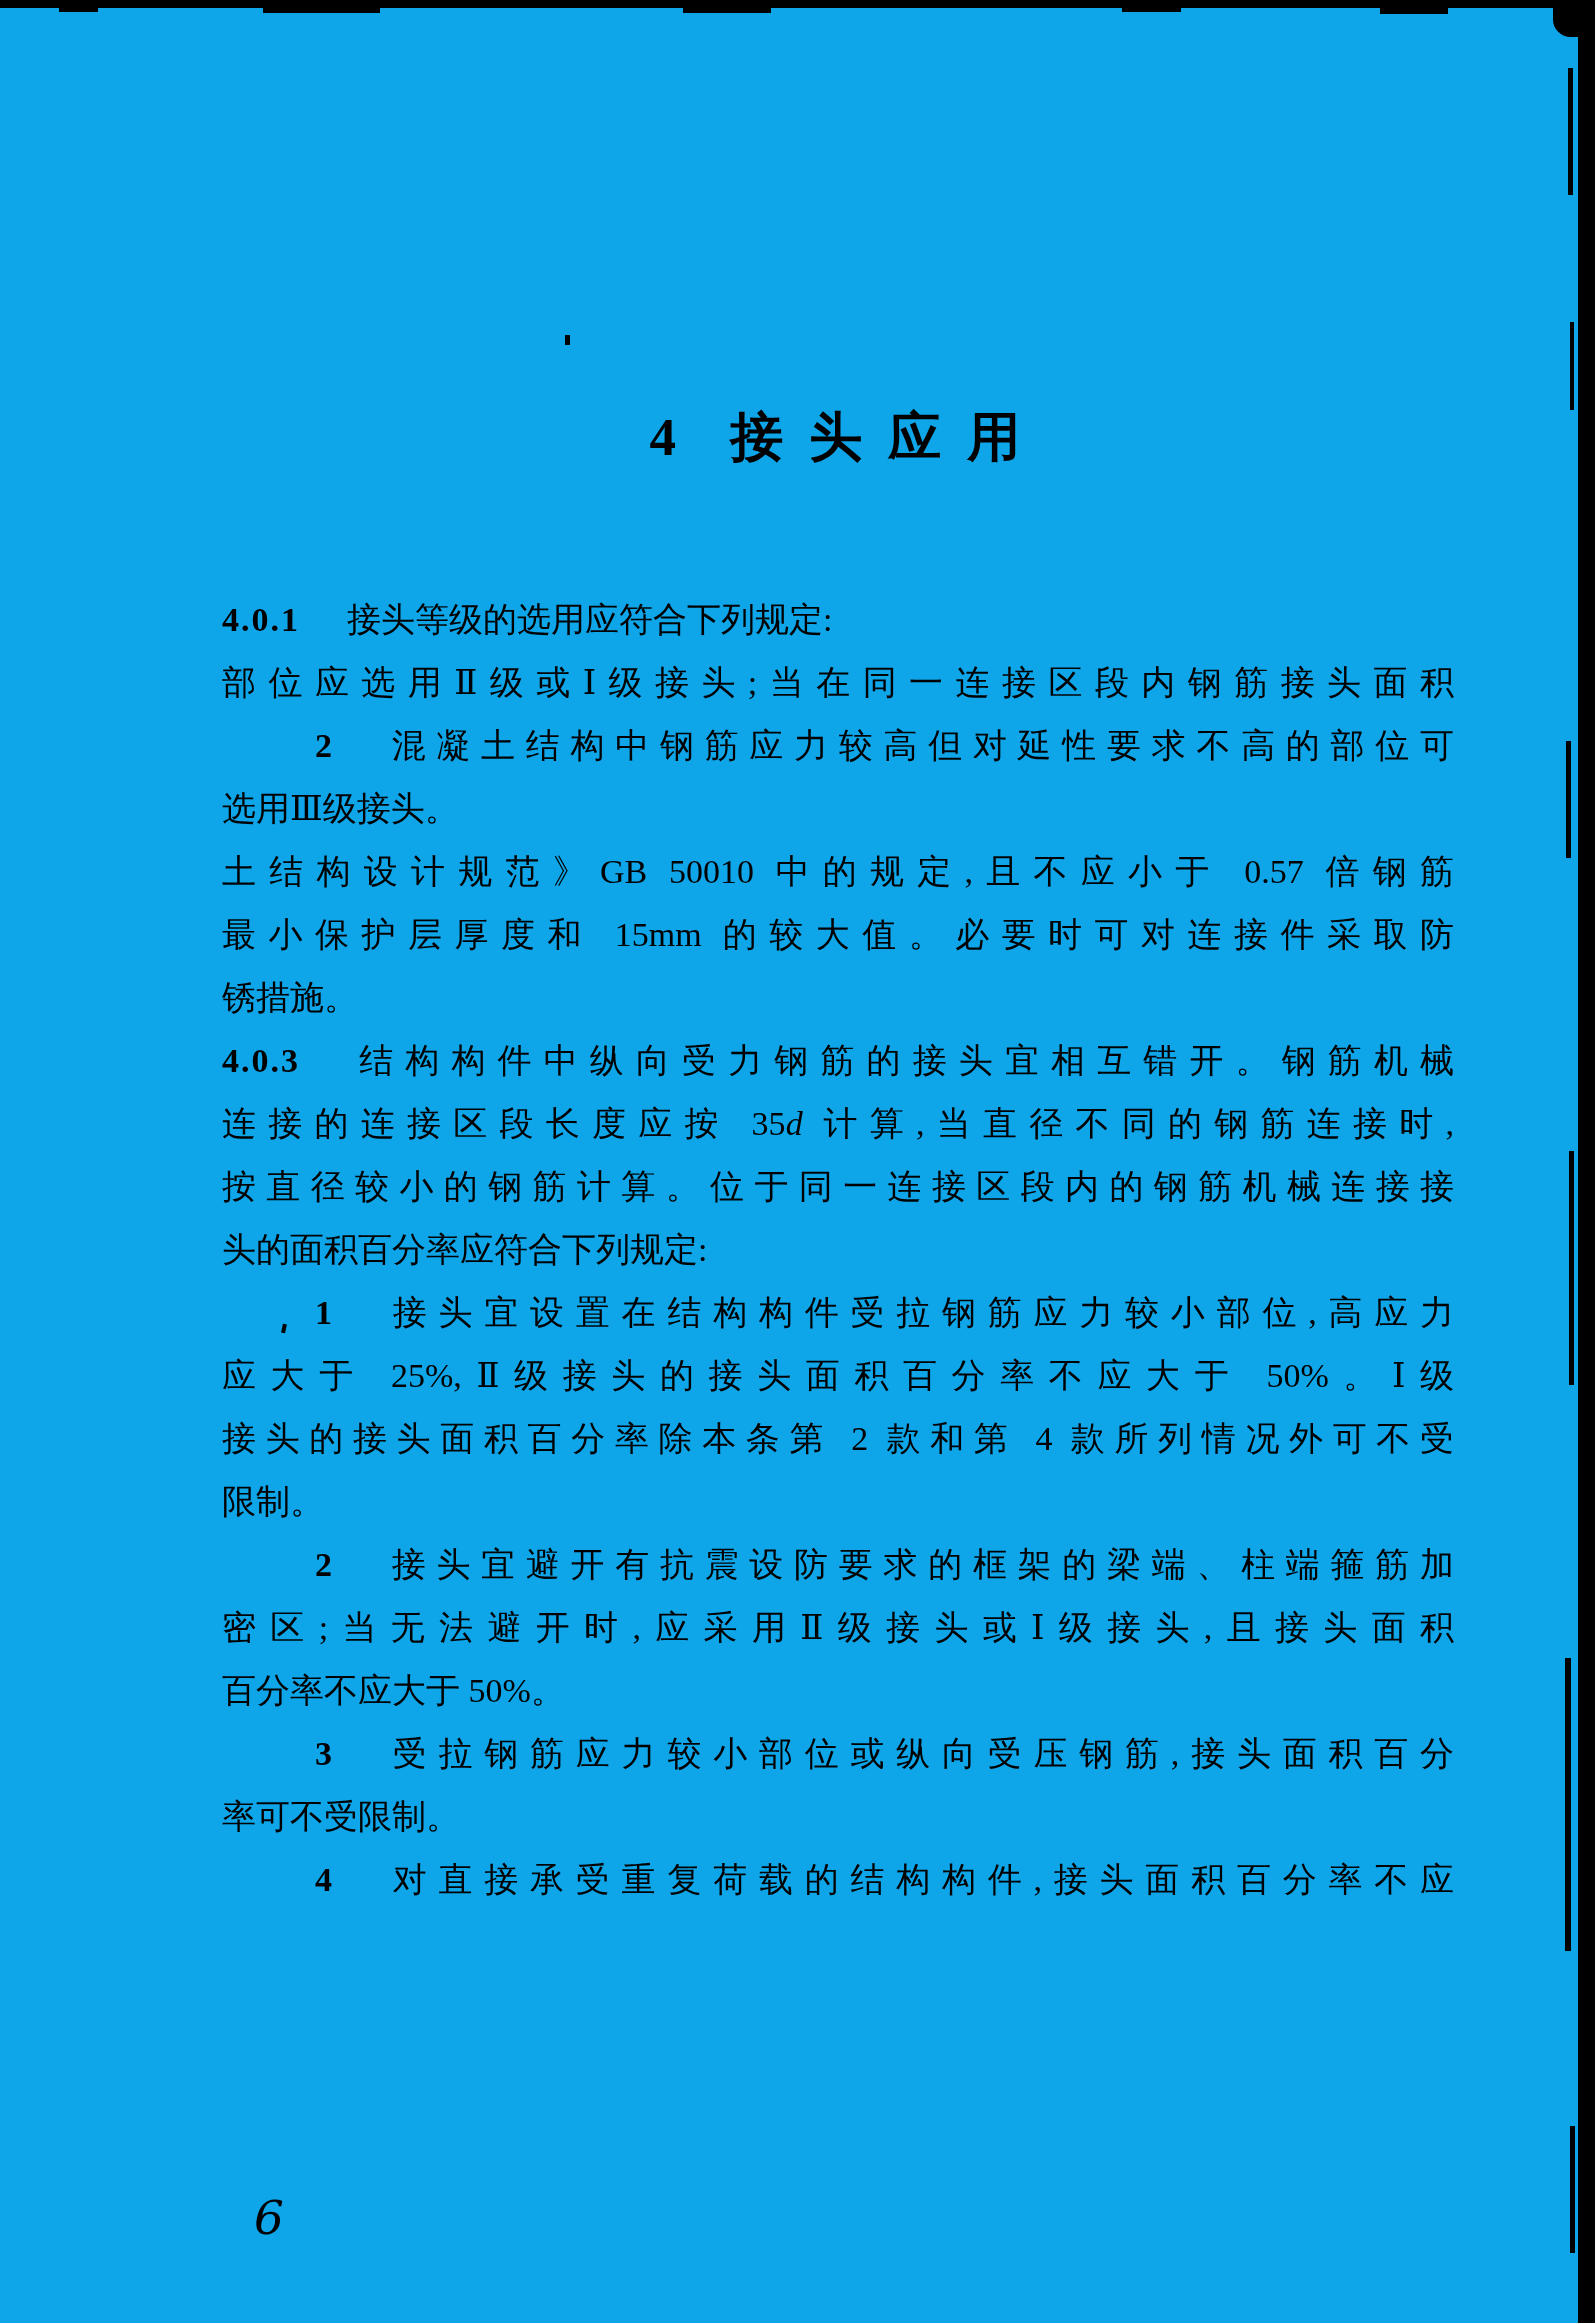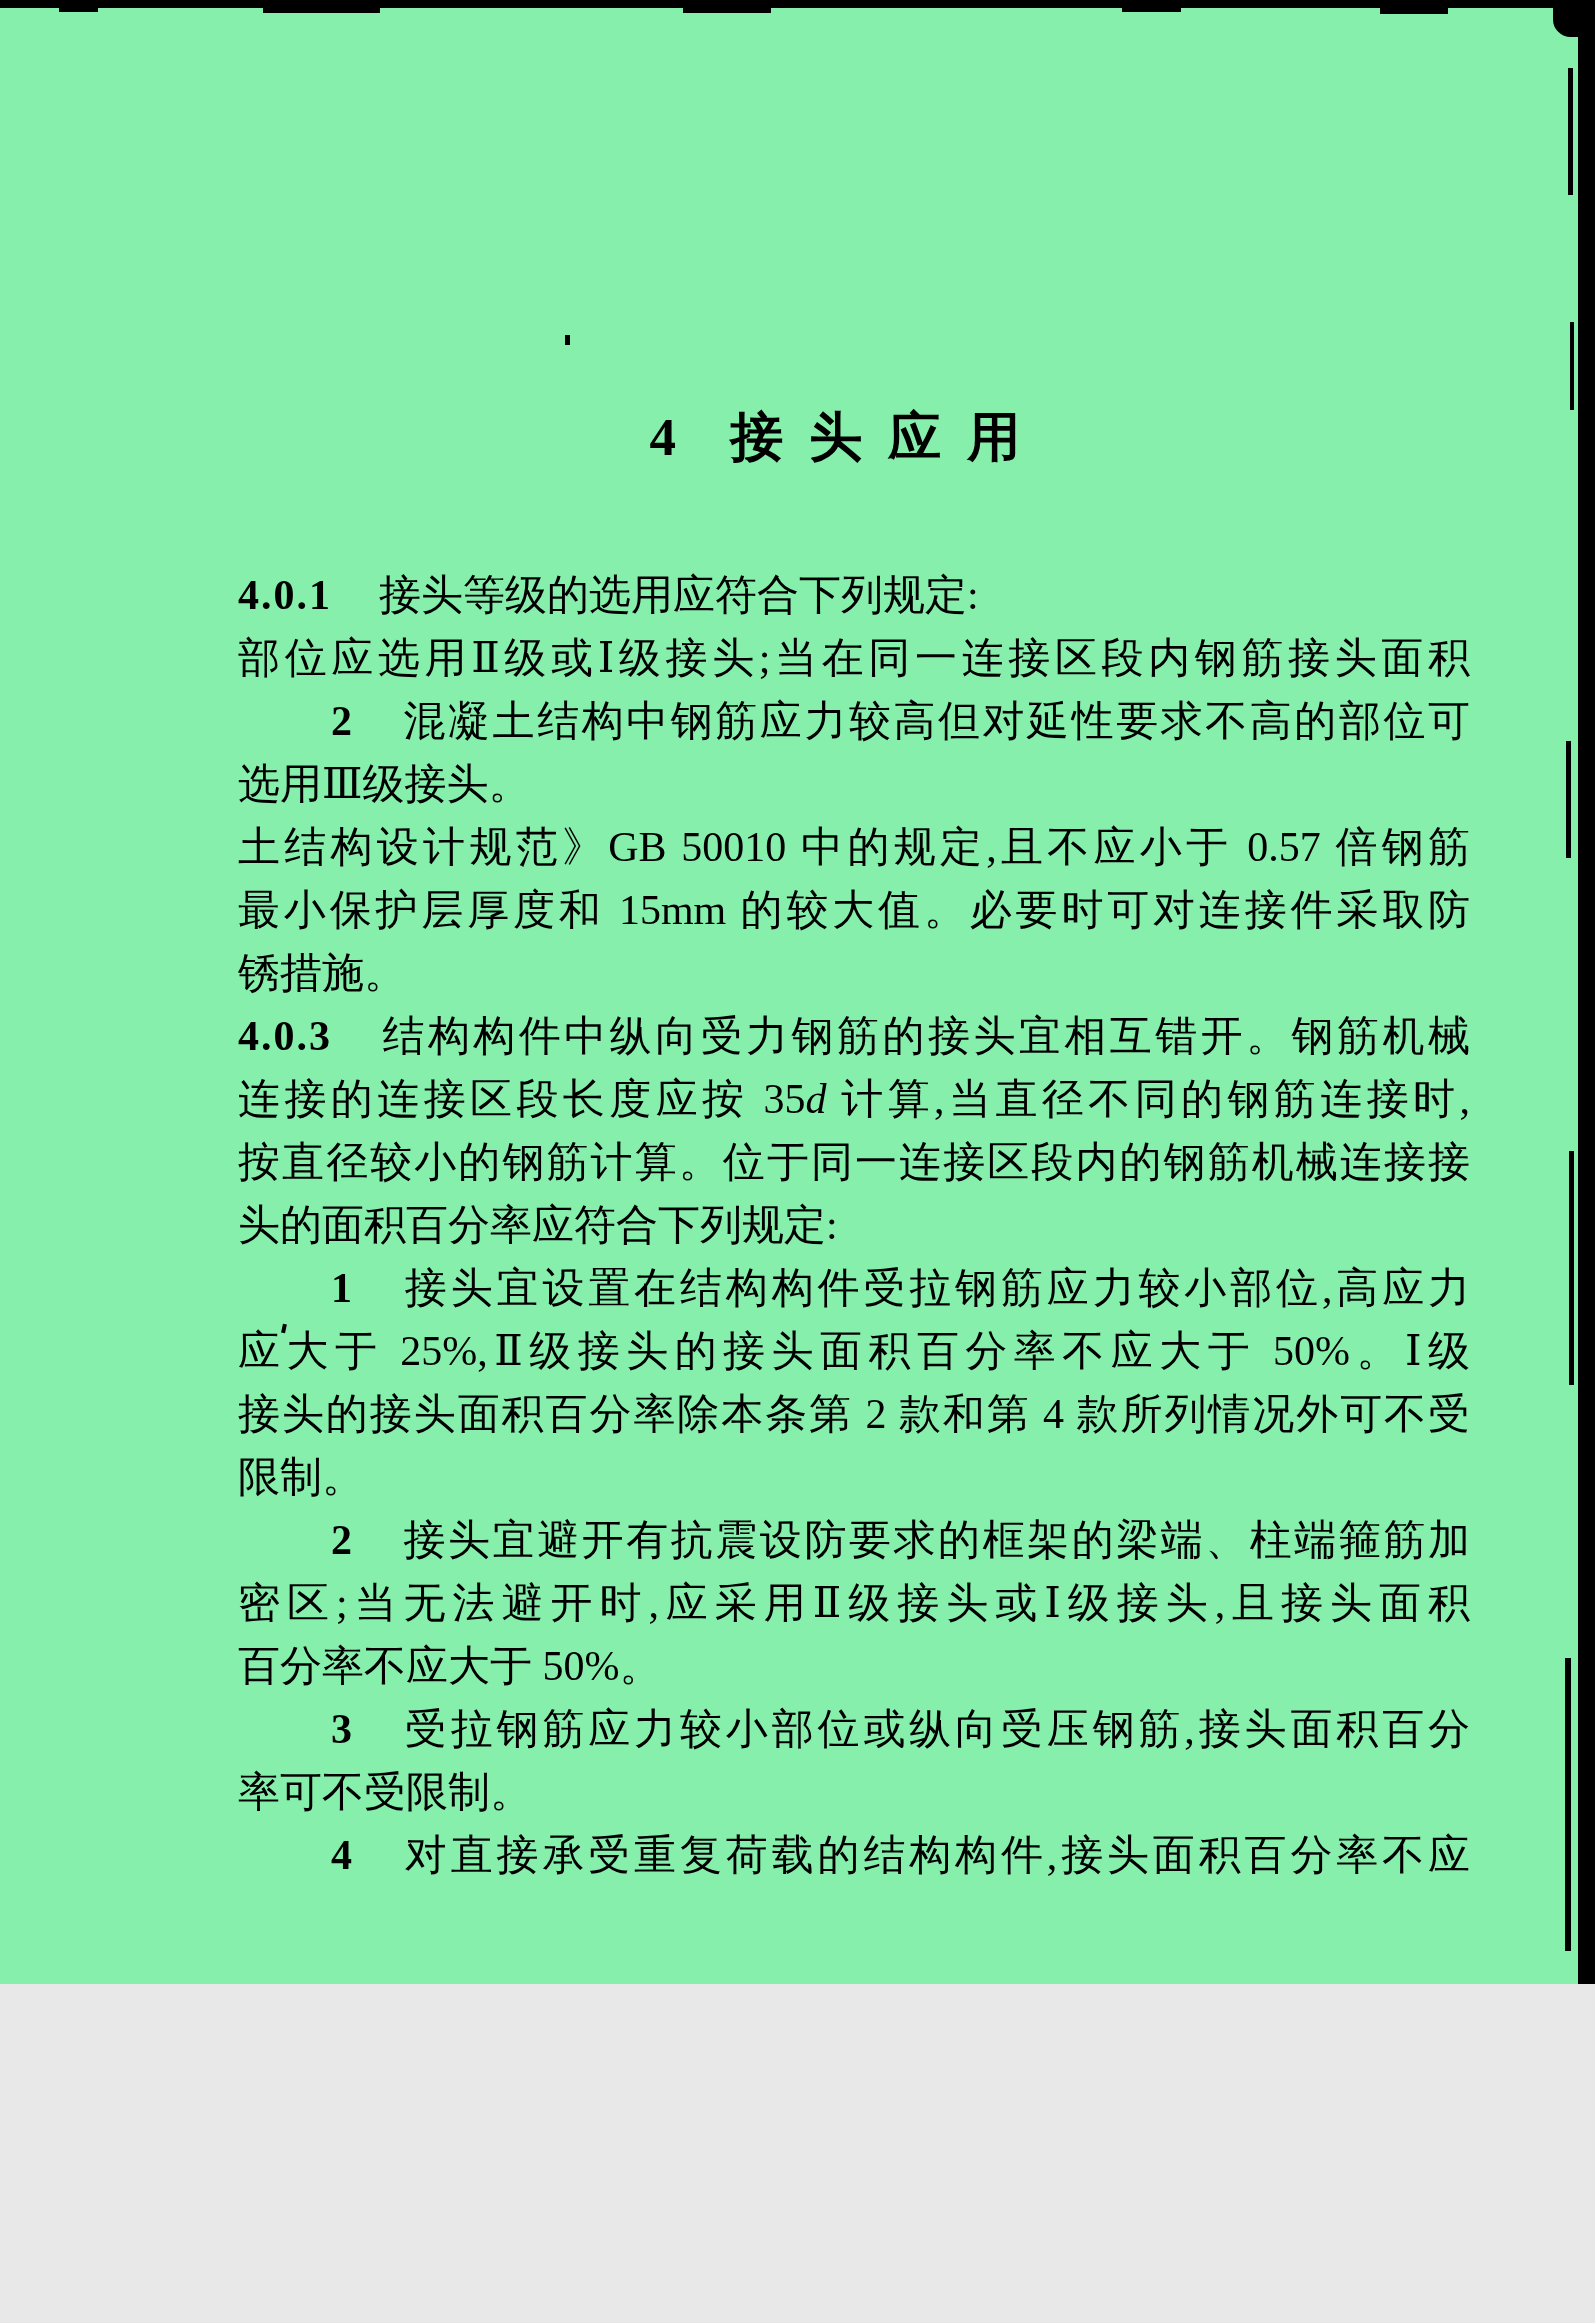--- a/index.html
+++ b/index.html
@@ -1,19 +1,19 @@
 <!DOCTYPE html>
 <html><head>
 <meta charset="utf-8">
 <style>
   html,body{margin:0;padding:0;background:#e8e8e8;}
   .page{
     position:relative;
-    width:1596px;height:1984px;
-    background:#86efac;
+    width:1596px;height:2323px;
+    background:#0ea5e9;
     overflow:hidden;
     font-family:"Liberation Serif","DejaVu Serif",serif;
     color:#000;
   }
   
   .art{position:absolute;background:#000;}
   .art-top{left:0;top:0;width:1596px;height:7.8px;}
   .art-top-n1{left:59px;top:7.8px;width:39px;height:3.9px;}
   .art-top-n2{left:263px;top:7.8px;width:117px;height:4.9px;}
   .art-top-n3{left:683px;top:7.8px;width:88px;height:4.9px;}
@@ -33,23 +33,22 @@
   .title{
     position:absolute;left:222px;top:408px;width:1232px;
     margin:0;text-align:center;
     font-size:53px;font-weight:bold;line-height:59px;
     white-space:nowrap;
   }
   .title .num{margin-right:41px;}
   .title .txt{letter-spacing:0.12em;}
 
   .body-text{
-    position:absolute;left:222px;top:564px;width:1232px;
-    font-size:42px;
-    margin-left:16px;
+    position:absolute;left:222px;top:588px;width:1232px;
+    font-size:34px;
   }
   .line{
     height:63px;line-height:63px;
     overflow:hidden;
   }
   .line.indent{padding-left:93px;}
   .line.full{text-align:justify;text-align-last:justify;}
   .prefix{font-weight:bold;letter-spacing:2px;margin-right:47px;}
   .line i{font-style:italic;}
 

